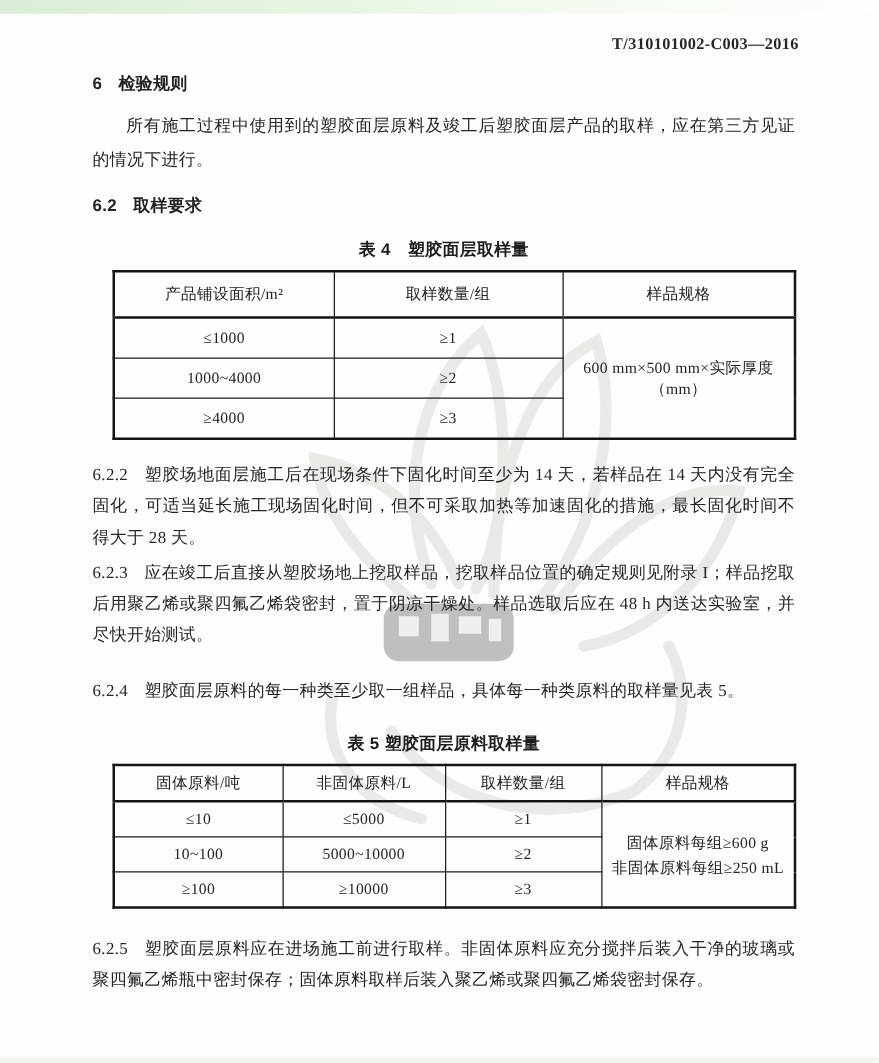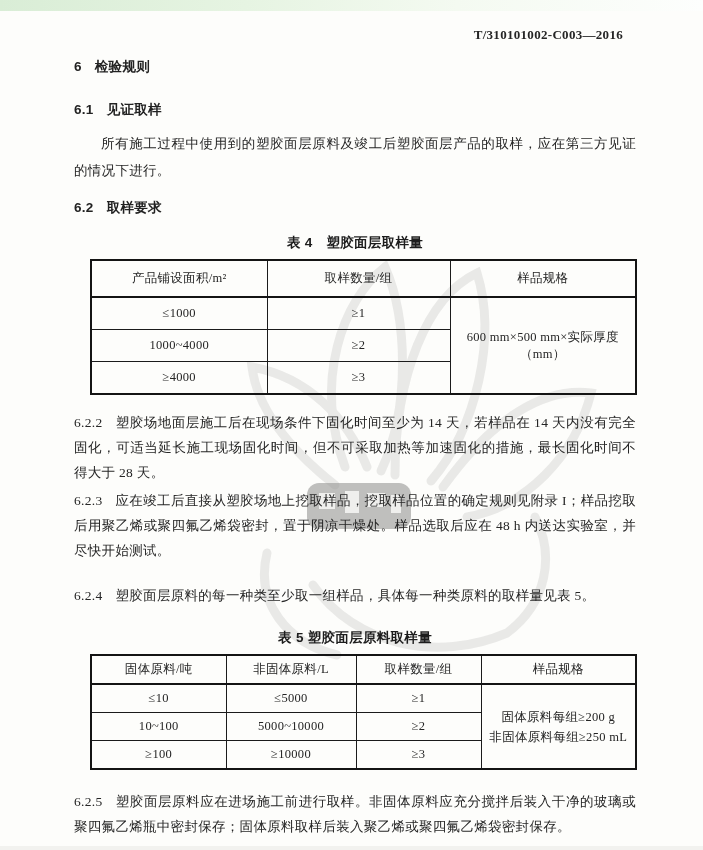--- a/index.html
+++ b/index.html
@@ -12,21 +12,21 @@
   .top-strip{
     position:absolute;top:0;left:0;width:703px;height:11px;
     background:linear-gradient(90deg,#d9edd6 0%,#e6f4e2 35%,#f4faf1 65%,#fdfefd 100%);
   }
   .bottom-strip{
     position:absolute;bottom:0;left:0;width:703px;height:4px;
     background:#ececea;opacity:.7;
   }
   .watermark{position:absolute;left:195px;top:255px;z-index:0;pointer-events:none;}
   .doc-number{
-    position:absolute;top:27px;right:80px;z-index:2;
+    position:absolute;top:27px;right:64px;z-index:2;
     font-weight:bold;font-size:13px;letter-spacing:.3px;
   }
   .content{
     position:absolute;left:74px;top:0;width:562px;z-index:1;
     font-size:13.5px;letter-spacing:.3px;
   }
   .heading{
     font-family:"Liberation Sans","DejaVu Sans",sans-serif;
     font-weight:bold;font-size:13.5px;color:#222;
   }
@@ -93,23 +93,20 @@
 </svg>
 
 <div class="doc-number">T/310101002-C003—2016</div>
 
 <main class="content">
 
   <div class="heading h-s6">
     <span class="hnum">6</span><span>检验规则</span>
   </div>
 
-  <div class="heading h-s61">
-    <span class="hnum">6.1</span><span>见证取样</span>
-  </div>
 
   <p class="p61 indent">所有施工过程中使用到的塑胶面层原料及竣工后塑胶面层产品的取样，应在第三方见证的情况下进行。</p>
 
   <div class="heading h-s62">
     <span class="hnum">6.2</span><span>取样要求</span>
   </div>
 
 
   <div class="tcap t4cap">表 4　塑胶面层取样量</div>
 
@@ -169,21 +166,21 @@
         <th>取样数量/组</th>
         <th>样品规格</th>
       </tr>
     </thead>
     <tbody>
       <tr>
         <td>≤10</td>
         <td>≤5000</td>
         <td>≥1</td>
         <td rowspan="3">
-          <div class="spec-line">固体原料每组≥200 g</div>
+          <div class="spec-line">固体原料每组≥600 g</div>
           <div class="spec-line">非固体原料每组≥250 mL</div>
         </td>
       </tr>
       <tr>
         <td>10~100</td>
         <td>5000~10000</td>
         <td>≥2</td>
       </tr>
       <tr>
         <td>≥100</td>

